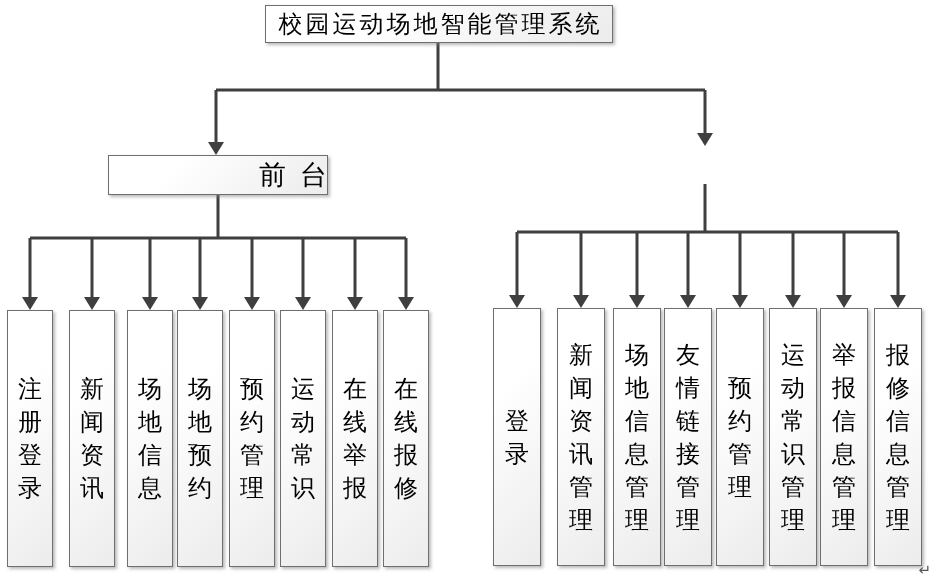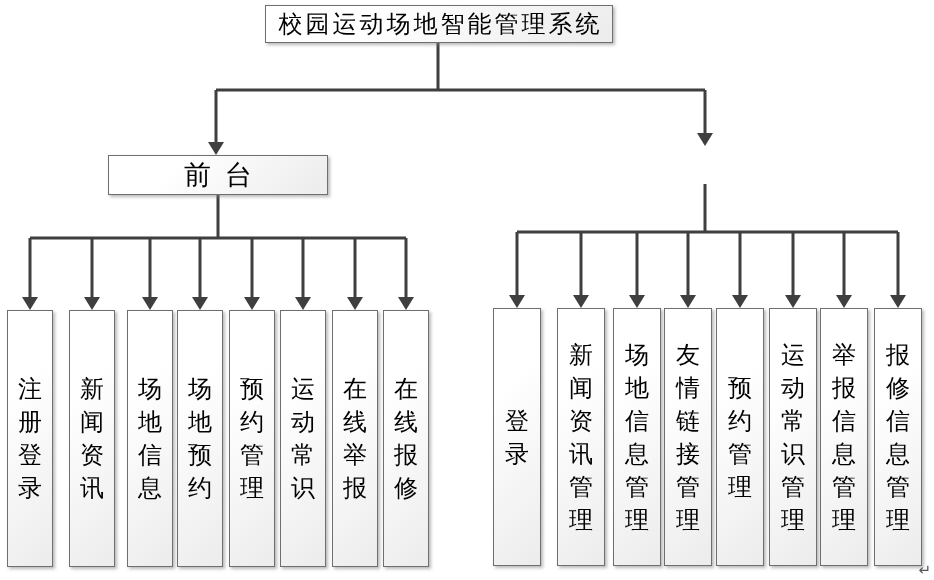--- a/index.html
+++ b/index.html
@@ -14,21 +14,21 @@
     border:1.5px solid #6f6f6f;
     background:linear-gradient(135deg,#ffffff 30%,#ececec 100%);
     box-shadow:2px 2px 3px rgba(130,130,130,0.55);
     display:flex; align-items:center; justify-content:center;
     color:#000000;
   }
   .root-node  { left:265px; top:5px;   width:348px; height:38px; font-size:24px;text-align:center; }
   .root-node span { letter-spacing:3px; margin-right:-3px; white-space:nowrap; }
   .branch-node { font-size:27px; }
   .branch-node span { letter-spacing:14px; margin-right:-14px; white-space:nowrap; }
-  .front-node { left:108px; top:155px; width:220px; height:40px; }
+  .front-node { left:108px; top:155px; width:220px; height:40px;justify-content:flex-end; }
   .back-node  { left:598px; top:146px; width:215px; height:38px; }
   .leaf { top:310px; width:46px; height:257px; }
   .leaf.right { top:308px; width:48px; height:258px; }
   .vlabel {
     display:flex; flex-direction:column; align-items:center;
     gap:9px; font-size:24px; line-height:1;
   }
   .pmark {
     position:absolute; right:3px; bottom:1px;
     font-size:15px; color:#555555;

